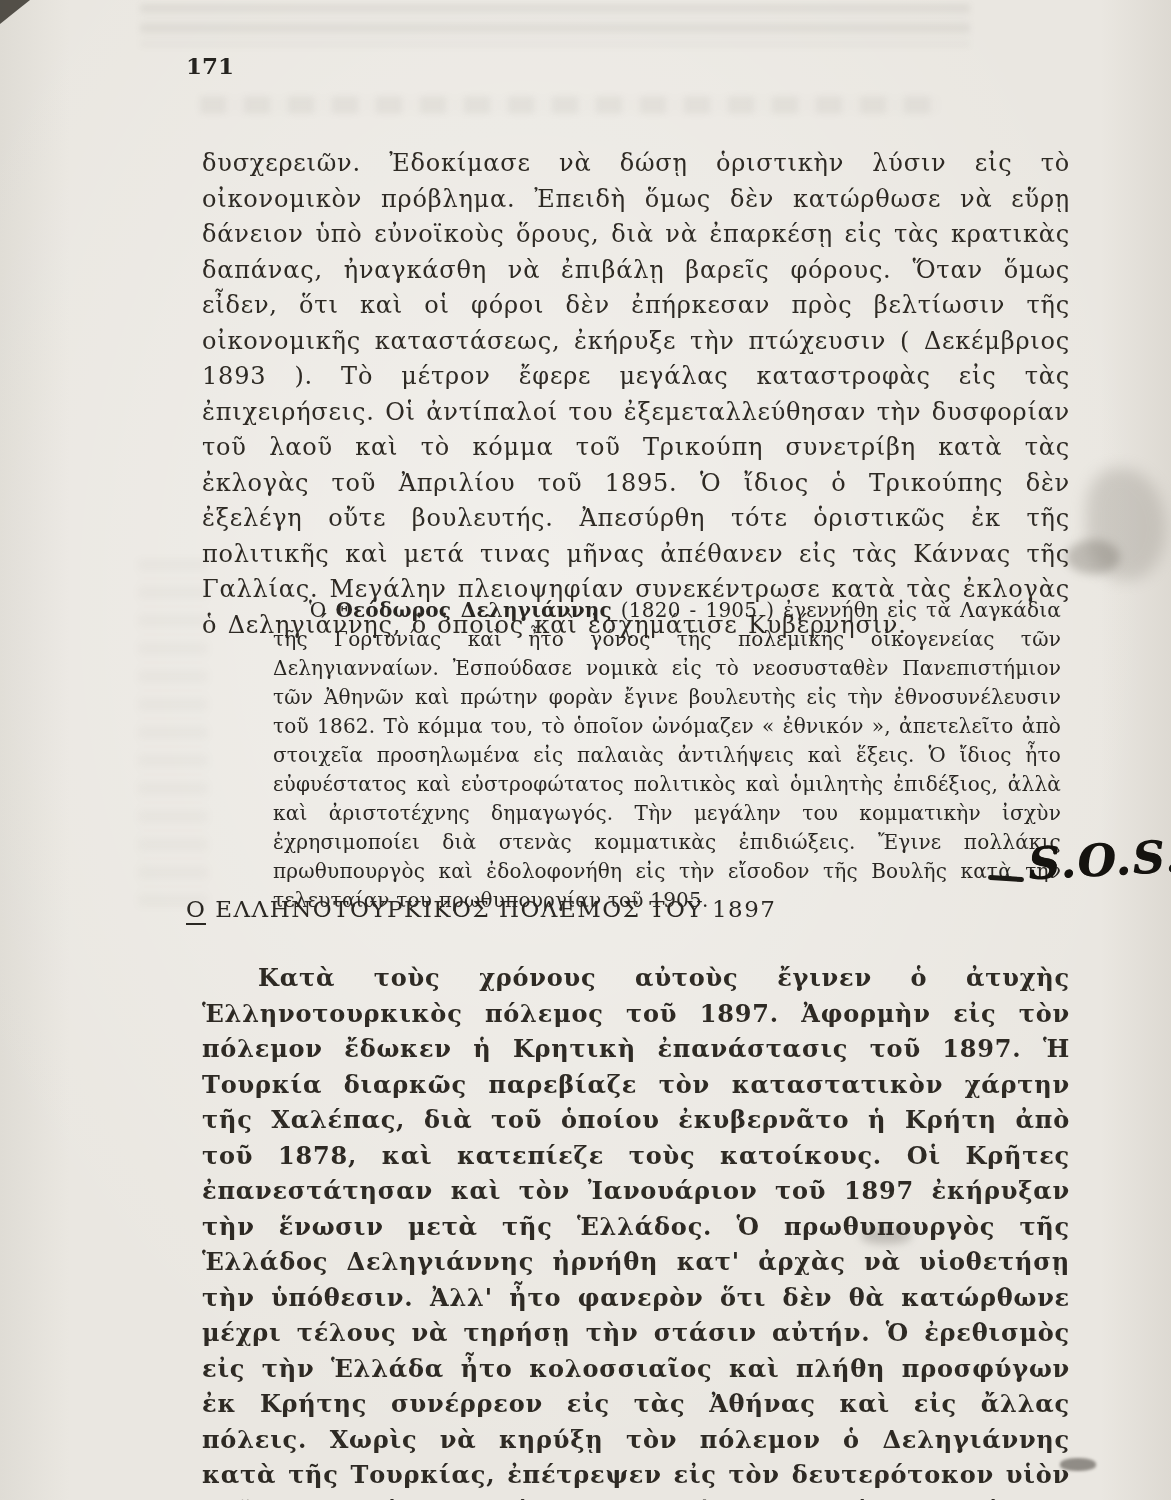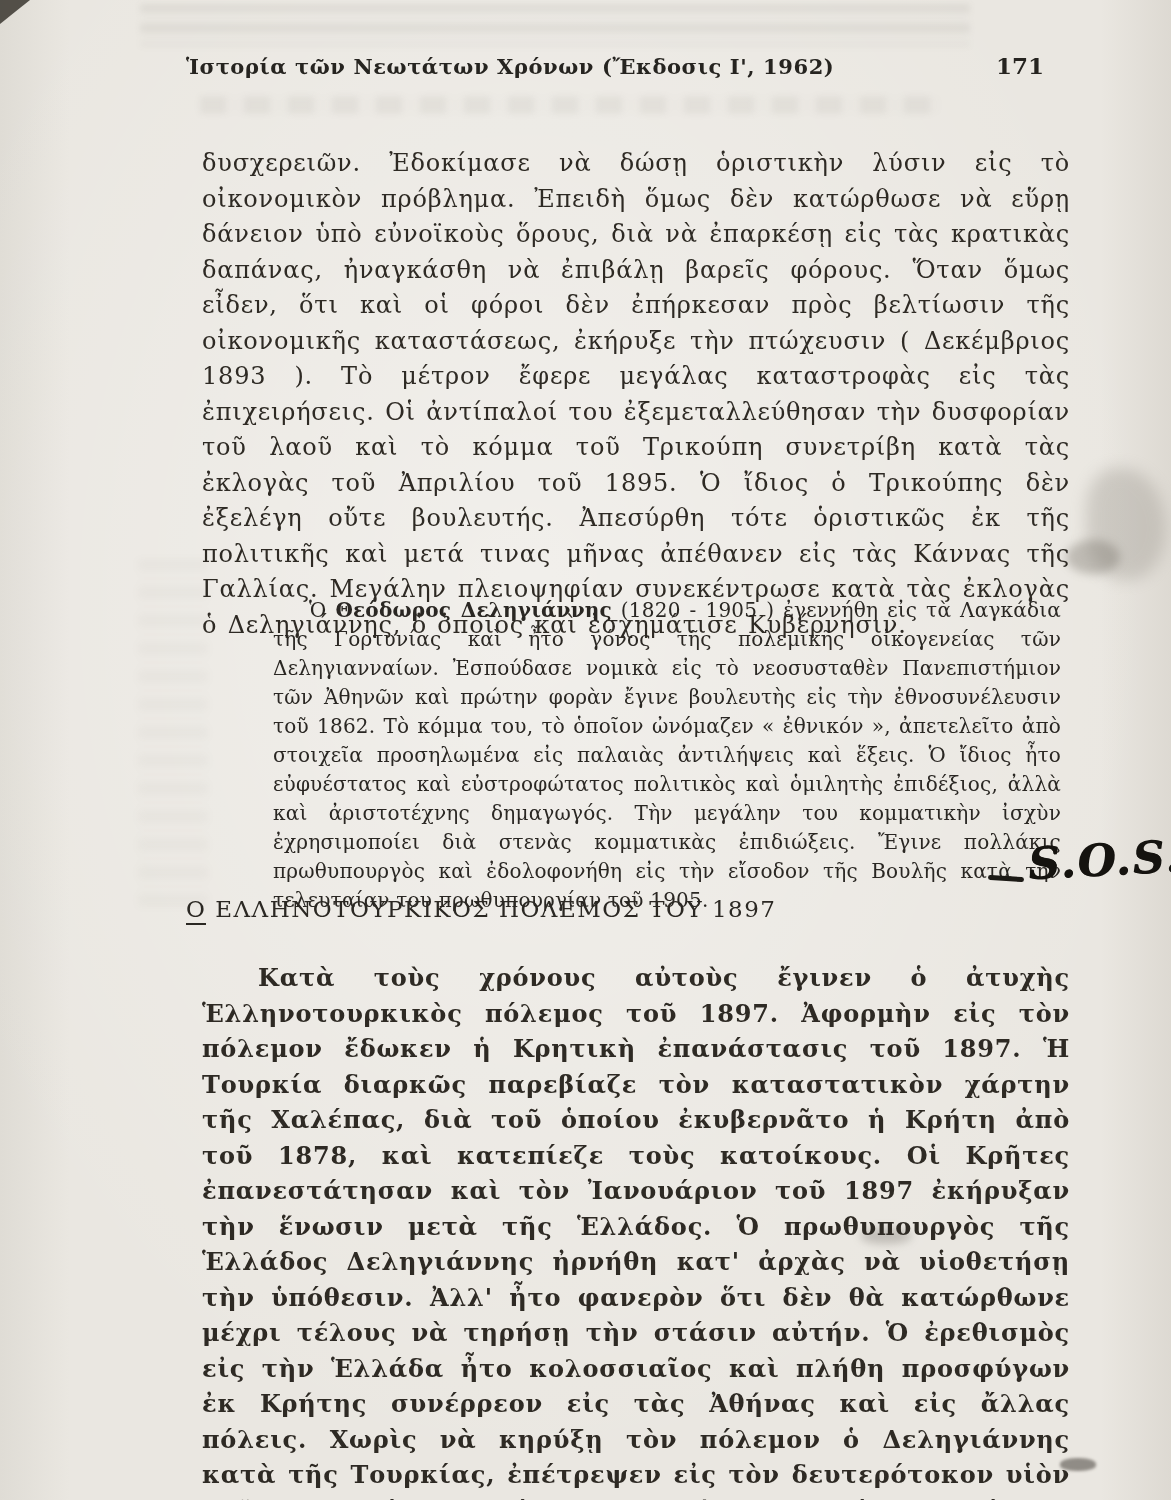--- a/index.html
+++ b/index.html
@@ -207,21 +207,20 @@
   <div class="corner-mark"></div>
   <div class="ghost-band"></div>
   <div class="ghost-band2"></div>
   <div class="left-ghost-column"></div>
   <div class="right-smudge"></div>
   <div class="right-smudge-dark"></div>
   <div class="athens-smudge"></div>
   <div class="bottom-mark"></div>
 
   <div class="header">
-    <span class="title">Ἱστορία τῶν Νεωτάτων Χρόνων (Ἔκδοσις Ι', 1962)</span>
     <span class="pagenum">171</span>
   </div>
 
   <p class="para p1">δυσχερειῶν. Ἐδοκίμασε νὰ δώσῃ ὁριστικὴν λύσιν εἰς τὸ οἰκονομικὸν πρόβλημα. Ἐπειδὴ ὅμως δὲν κατώρθωσε νὰ εὕρῃ δάνειον ὑπὸ εὐνοϊκοὺς ὅρους, διὰ νὰ ἐπαρκέσῃ εἰς τὰς κρατικὰς δαπάνας, ἠναγκάσθη νὰ ἐπιβάλῃ βαρεῖς φόρους. Ὅταν ὅμως εἶδεν, ὅτι καὶ οἱ φόροι δὲν ἐπήρκεσαν πρὸς βελτίωσιν τῆς οἰκονομικῆς καταστάσεως, ἐκήρυξε τὴν πτώχευσιν ( Δεκέμβριος 1893 ). Τὸ μέτρον ἔφερε μεγάλας καταστροφὰς εἰς τὰς ἐπιχειρήσεις. Οἱ ἀντίπαλοί του ἐξεμεταλλεύθησαν τὴν δυσφορίαν τοῦ λαοῦ καὶ τὸ κόμμα τοῦ Τρικούπη συνετρίβη κατὰ τὰς ἐκλογὰς τοῦ Ἀπριλίου τοῦ 1895. Ὁ ἴδιος ὁ Τρικούπης δὲν ἐξελέγη οὔτε βουλευτής. Ἀπεσύρθη τότε ὁριστικῶς ἐκ τῆς πολιτικῆς καὶ μετά τινας μῆνας ἀπέθανεν εἰς τὰς Κάννας τῆς Γαλλίας. Μεγάλην πλειοψηφίαν συνεκέντρωσε κατὰ τὰς ἐκλογὰς ὁ Δεληγιάννης, ὁ ὁποῖος καὶ ἐσχημάτισε Κυβέρνησιν.</p>
 
   <p class="bio"><span>Ὁ </span><b>Θεόδωρος Δεληγιάννης</b><span> (1820 - 1905 ) ἐγεννήθη εἰς τὰ Λαγκάδια τῆς Γορτυνίας καὶ ἦτο γόνος τῆς πολεμικῆς οἰκογενείας τῶν Δεληγιανναίων. Ἐσπούδασε νομικὰ εἰς τὸ νεοσυσταθὲν Πανεπιστήμιον τῶν Ἀθηνῶν καὶ πρώτην φορὰν ἔγινε βουλευτὴς εἰς τὴν ἐθνοσυνέλευσιν τοῦ 1862. Τὸ κόμμα του, τὸ ὁποῖον ὠνόμαζεν « ἐθνικόν », ἀπετελεῖτο ἀπὸ στοιχεῖα προσηλωμένα εἰς παλαιὰς ἀντιλήψεις καὶ ἕξεις. Ὁ ἴδιος ἦτο εὐφυέστατος καὶ εὐστροφώτατος πολιτικὸς καὶ ὁμιλητὴς ἐπιδέξιος, ἀλλὰ καὶ ἀριστοτέχνης δημαγωγός. Τὴν μεγάλην του κομματικὴν ἰσχὺν ἐχρησιμοποίει διὰ στενὰς κομματικὰς ἐπιδιώξεις. Ἔγινε πολλάκις πρωθυπουργὸς καὶ ἐδολοφονήθη εἰς τὴν εἴσοδον τῆς Βουλῆς κατὰ τὴν τελευταίαν του πρωθυπουργίαν τοῦ 1905.</span></p>
 
   <div class="sos-dash"></div>
   <div class="sos">S.O.S.</div>
 

